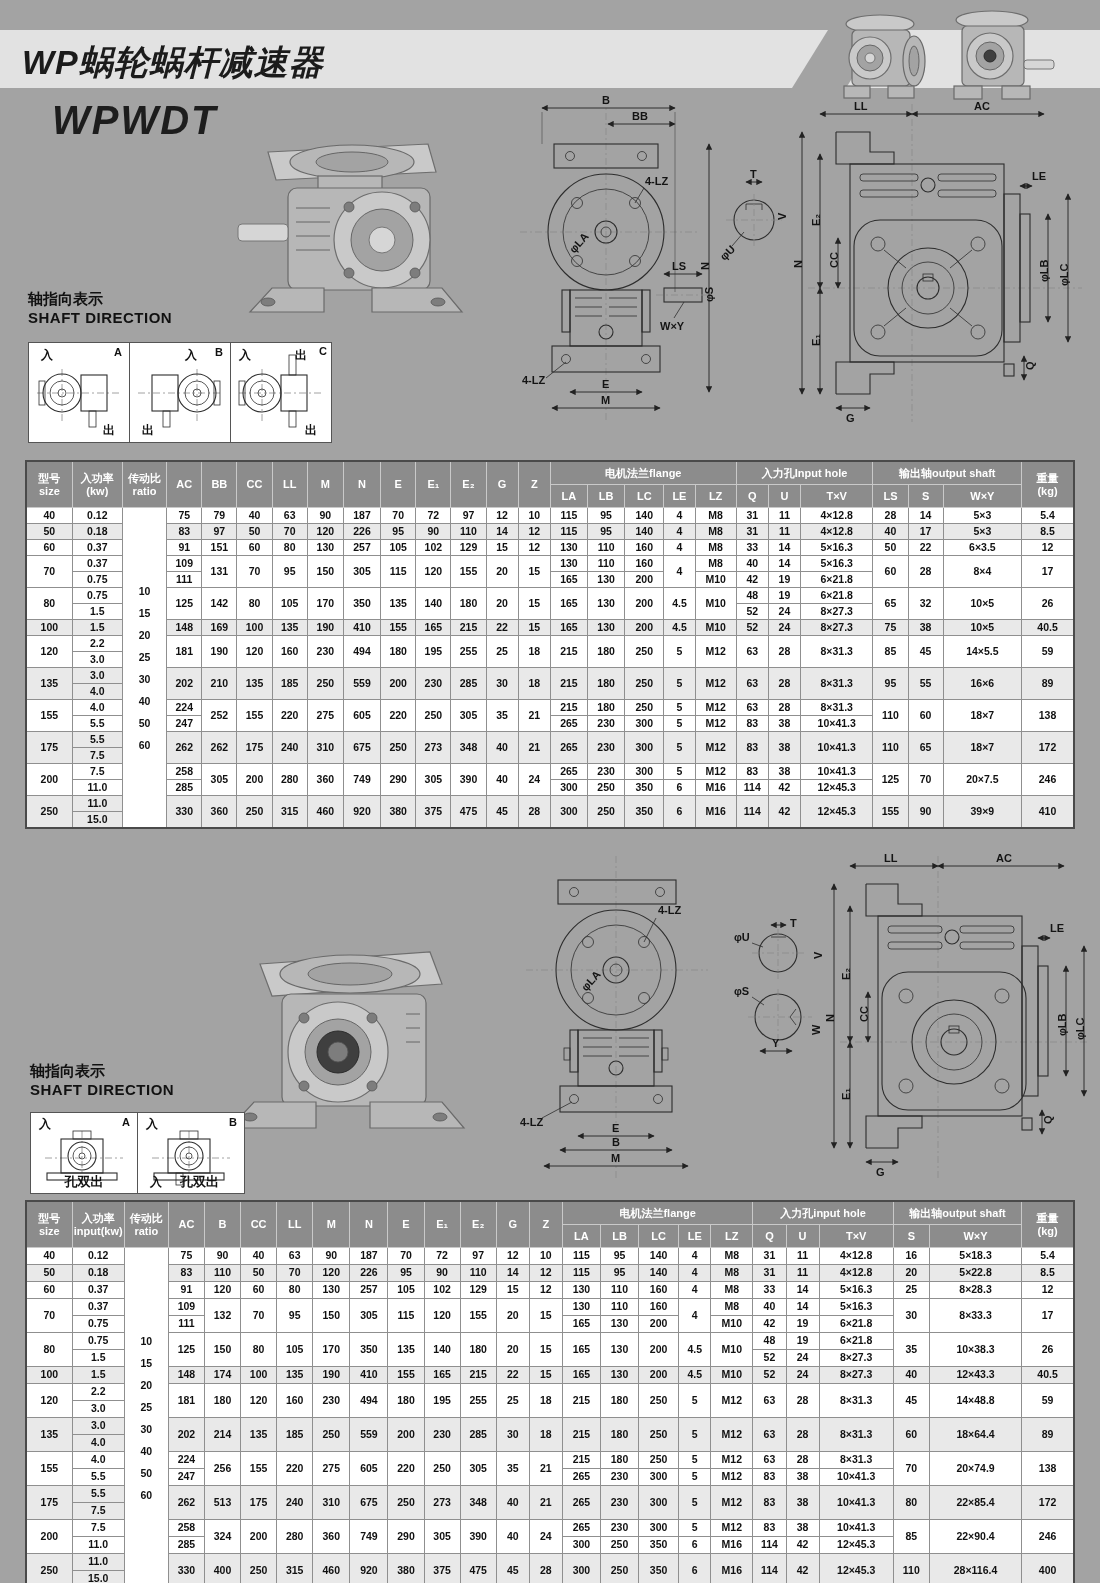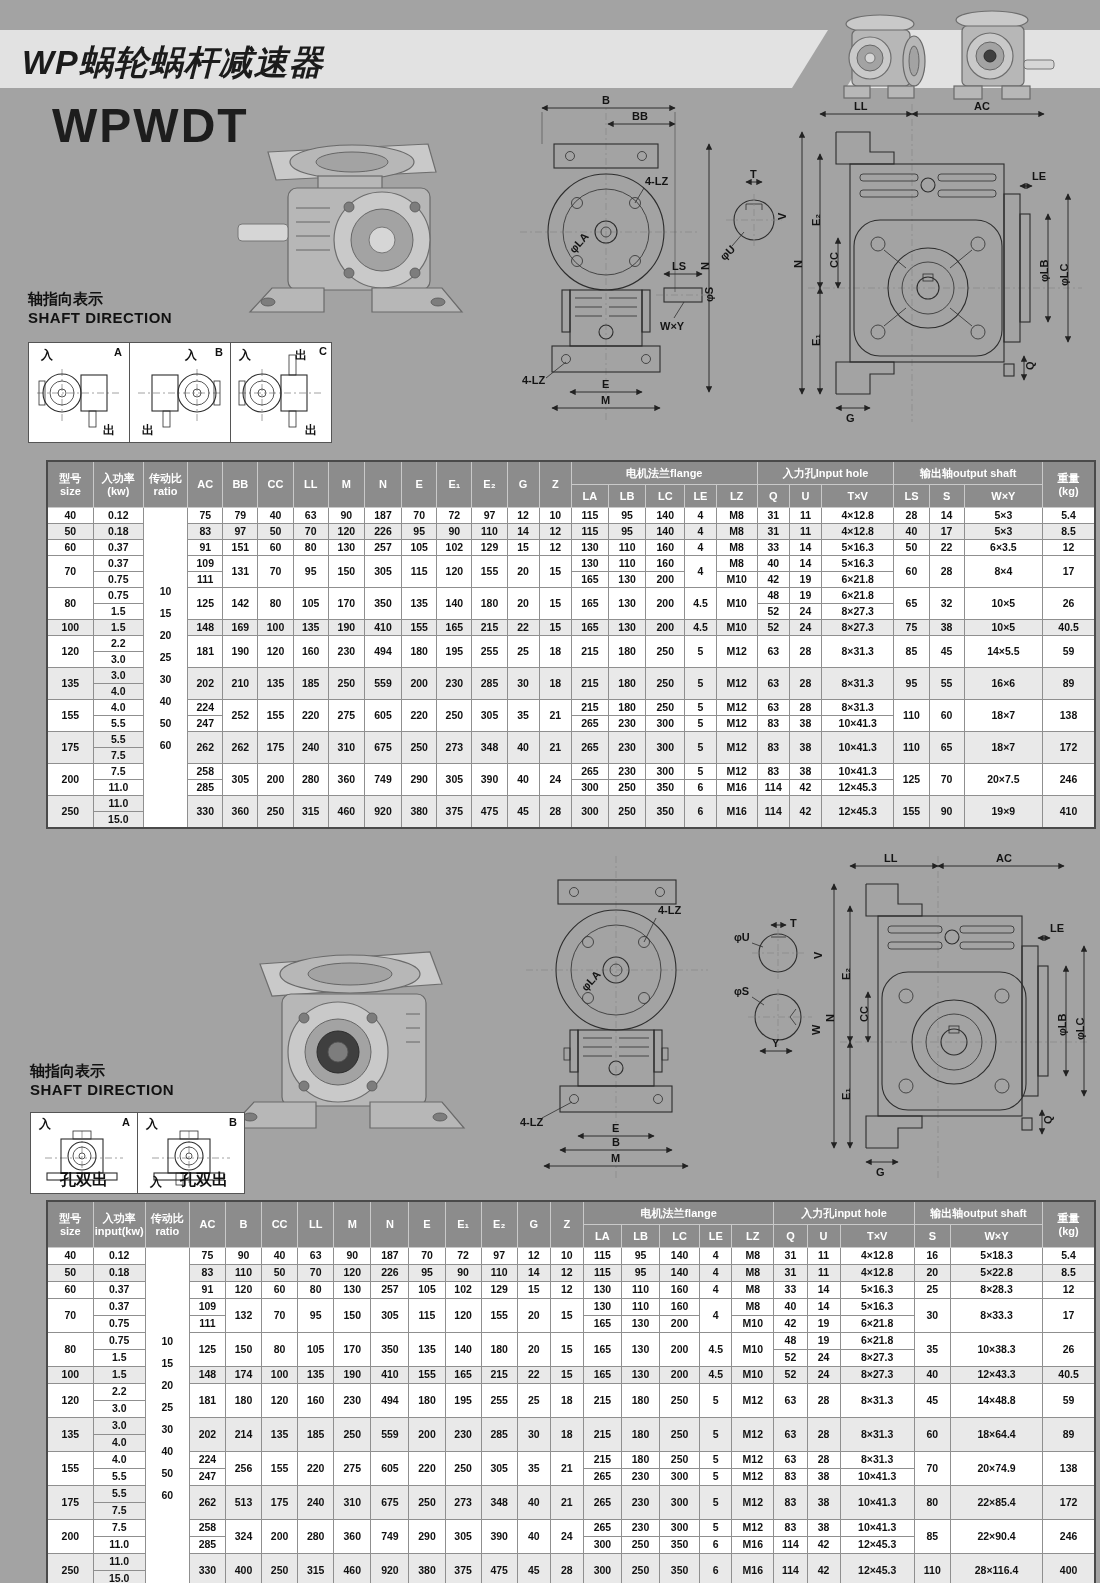--- a/index.html
+++ b/index.html
@@ -9,36 +9,36 @@
   .band1{position:absolute;left:0;top:30px;width:828px;height:58px;background:#e2e2e2;
          clip-path:polygon(0 0,100% 0,calc(100% - 36px) 100%,0 100%);}
   .band2{position:absolute;left:846px;top:30px;width:254px;height:58px;background:#e2e2e2;
          clip-path:polygon(36px 0,100% 0,100% 100%,0 100%);}
   .banner-title{position:absolute;left:22px;top:40px;font-size:34px;font-weight:700;font-style:italic;
                 color:#1b1b1b;letter-spacing:1px;}
   .thumb{position:absolute;}
 
   
   .model-title{position:absolute;font-weight:700;color:#1d1d1d;letter-spacing:2px;}
-  #wpwdt-title{left:52px;top:98px;font-size:48px;}
+  #wpwdt-title{left:52px;top:98px;font-size:40px;font-style:italic;}
   #wpwdkt-title{left:28px;top:882px;font-size:44px;}
   .dirlabel{position:absolute;font-weight:700;font-size:15px;color:#111;line-height:1.2;}
 
   
   .dirrow{position:absolute;display:flex;}
   .dircell{position:relative;border:1px solid #555;margin-left:-1px;background:#fff;}
   .dircell:first-child{margin-left:0;}
   .r1 .dircell{width:100px;height:99px;}
   .r2 .dircell{width:106px;height:80px;}
   .dl{position:absolute;font-weight:700;font-size:12px;color:#111;}
-  .dl.small{font-size:16px;}
+  .dl.small{font-size:13px;}
   .tag{position:absolute;font-weight:700;font-size:11px;color:#111;}
 
   
-  .tblwrap{position:absolute;left:25px;width:904px;margin-left:21px;}
+  .tblwrap{position:absolute;left:25px;width:904px;}
   #table1{top:460px;} #table2{top:1200px;}
   table.dim{border-collapse:collapse;table-layout:fixed;width:1050px;border:2px solid #4a4a4a;}
   table.dim th{background:#8c8c8c;color:#fff;font-size:11px;font-weight:700;border:1px solid #c9c9c9;
         white-space:pre-line;line-height:1.12;padding:1px 0;height:20px;text-align:center;}
   table.dim td{border:1px solid #8f8f8f;font-size:10.5px;font-weight:700;color:#101010;text-align:center;
         height:15px;padding:0;line-height:1.05;background:#fff;white-space:pre-line;overflow:hidden;}
   #table2 table.dim td{height:16px;}
   table.dim tr.shade td{background:#e9e9e9;}
   table.dim td.ratio{line-height:22px;vertical-align:middle;background:#fff;}
 
@@ -737,21 +737,21 @@
             <td rowspan="2">300</td>
             <td rowspan="2">250</td>
             <td rowspan="2">350</td>
             <td rowspan="2">6</td>
             <td rowspan="2">M16</td>
             <td rowspan="2">114</td>
             <td rowspan="2">42</td>
             <td rowspan="2">12×45.3</td>
             <td rowspan="2">155</td>
             <td rowspan="2">90</td>
-            <td rowspan="2">19×9</td>
+            <td rowspan="2">39×9</td>
             <td rowspan="2">410</td>
           </tr>
           <tr class="shade">
             <td>15.0</td>
           </tr>
         </tbody>
       </table>
     </div>
 
 

